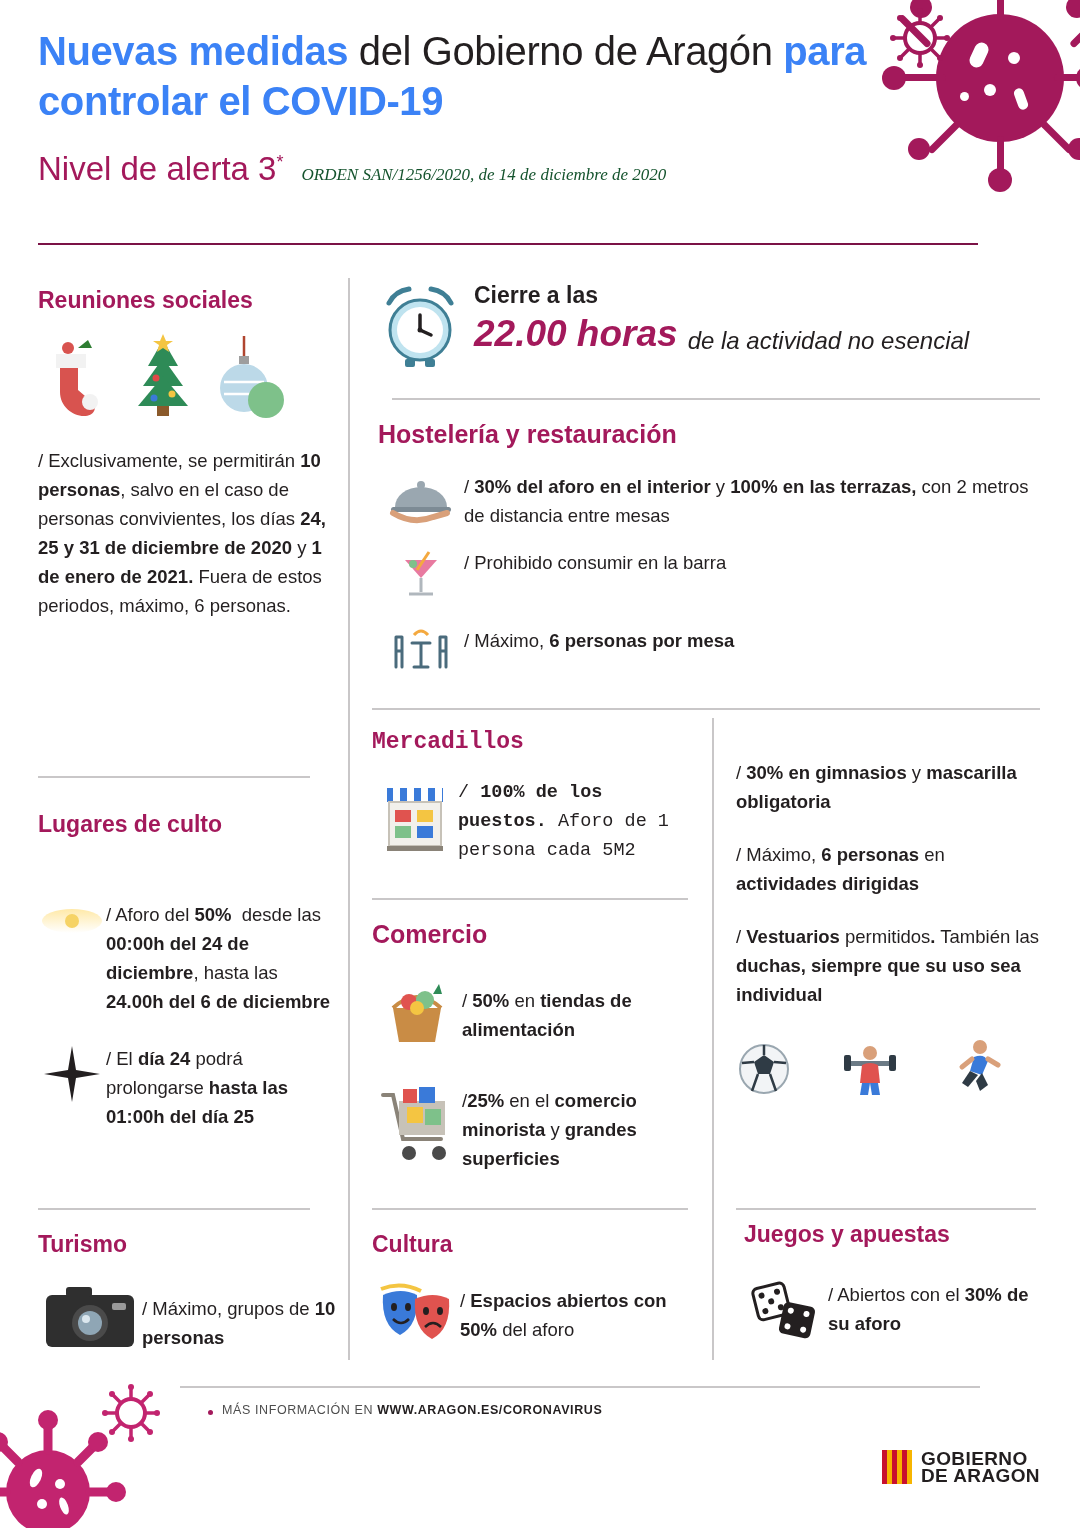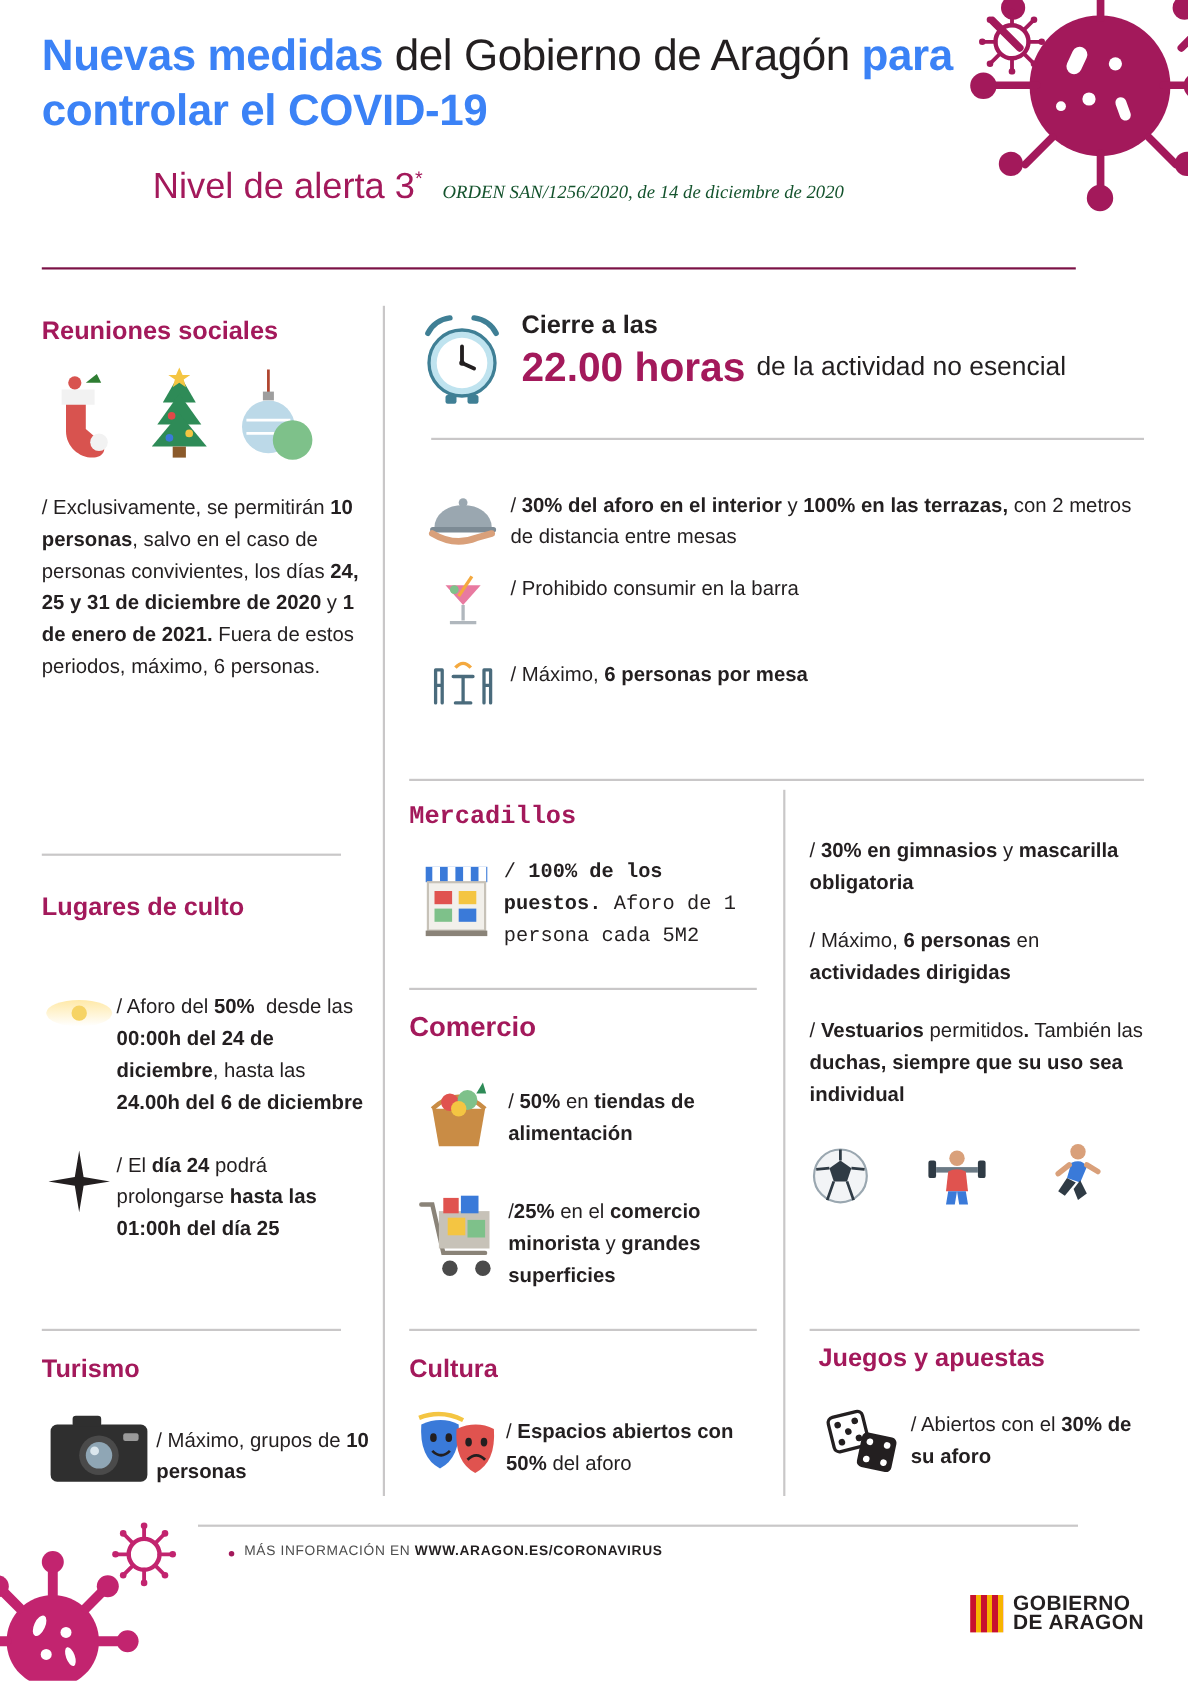--- a/index.html
+++ b/index.html
@@ -58,21 +58,20 @@
     letter-spacing: -0.4px;
   }
   .title .hl {
     color: #3b82f6;
     font-weight: 700;
   }
   .subtitle-row {
     margin-top: 24px;
     display: flex;
     align-items: baseline;
-    justify-content: center;
   }
   .level {
     font-size: 33px;
     color: #a3195b;
     font-weight: 400;
   }
   .level sup {
     font-size: 18px;
     vertical-align: super;
   }
@@ -351,29 +350,30 @@
         <path d="M74 20 q-6 -12 -20 -14" stroke="#3f7f95" stroke-width="5" fill="none" stroke-linecap="round"></path>
         <line x1="43" y1="47" x2="43" y2="32" stroke="#231f20" stroke-width="3.5" stroke-linecap="round"></line>
         <line x1="43" y1="47" x2="54" y2="52" stroke="#231f20" stroke-width="3.5" stroke-linecap="round"></line>
         <circle cx="43" cy="47" r="2.5" fill="#231f20"></circle>
         <rect x="28" y="76" width="10" height="8" rx="2" fill="#3f7f95"></rect>
         <rect x="48" y="76" width="10" height="8" rx="2" fill="#3f7f95"></rect>
       </svg>
     </div>
     <div style="flex:1; padding-left:6px;">
       <div style="font-size:23px; font-weight:700; color:#231f20; margin-top:4px;">Cierre a las</div>
-      <div style="margin-top:4px; display:flex; align-items:center;">
+      <div style="margin-top:4px; display:flex; align-items:flex-end;font-style:italic;">
         <span style="font-size:37px; font-weight:700; color:#a3195b;">22.00 horas</span>
         <span style="font-size:24px; color:#231f20; margin-left:10px;"> de la actividad no esencial</span>
       </div>
     </div>
   </div>
 </div>
 
 <div style="position:absolute; left:378px; top:420px; width:666px;">
+  <div class="sec-title" style="font-size:25px;">Hostelería y restauración</div>
 
   <div class="item" style="margin-top:24px;">
     <div class="icon-box" style="width:86px; height:56px;">
       <svg width="72" height="54" viewBox="0 0 72 54">
         <path d="M10 34 a26 20 0 0 1 52 0 z" fill="#9aa7b0"></path>
         <circle cx="36" cy="12" r="4" fill="#9aa7b0"></circle>
         <rect x="6" y="34" width="60" height="5" rx="2.5" fill="#7d8b95"></rect>
         <path d="M8 40 q20 12 40 4 l14 -4" stroke="#d9a07a" stroke-width="6" fill="none" stroke-linecap="round"></path>
       </svg>
     </div>

